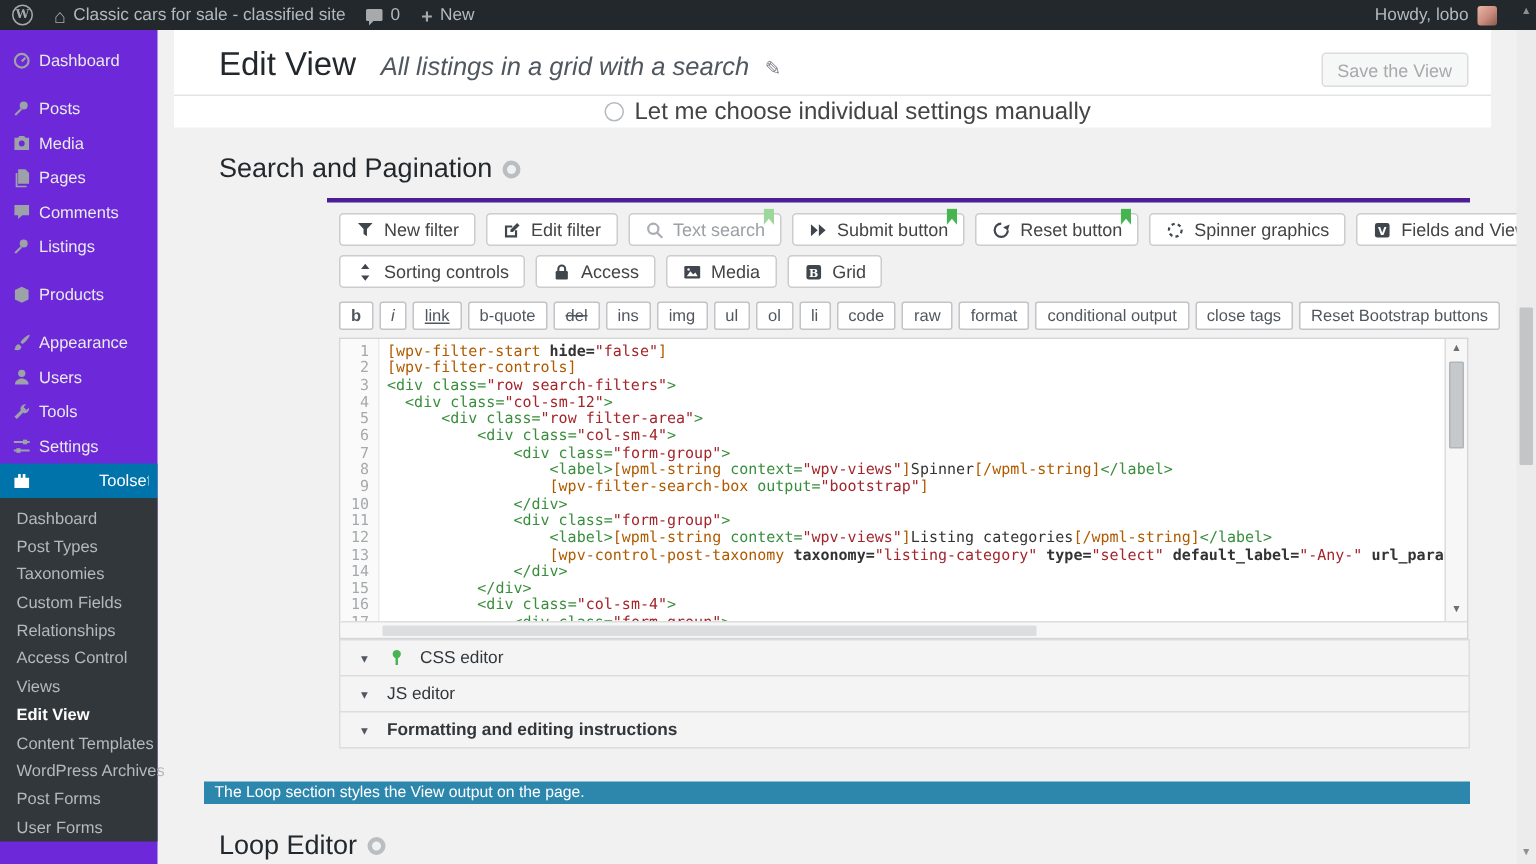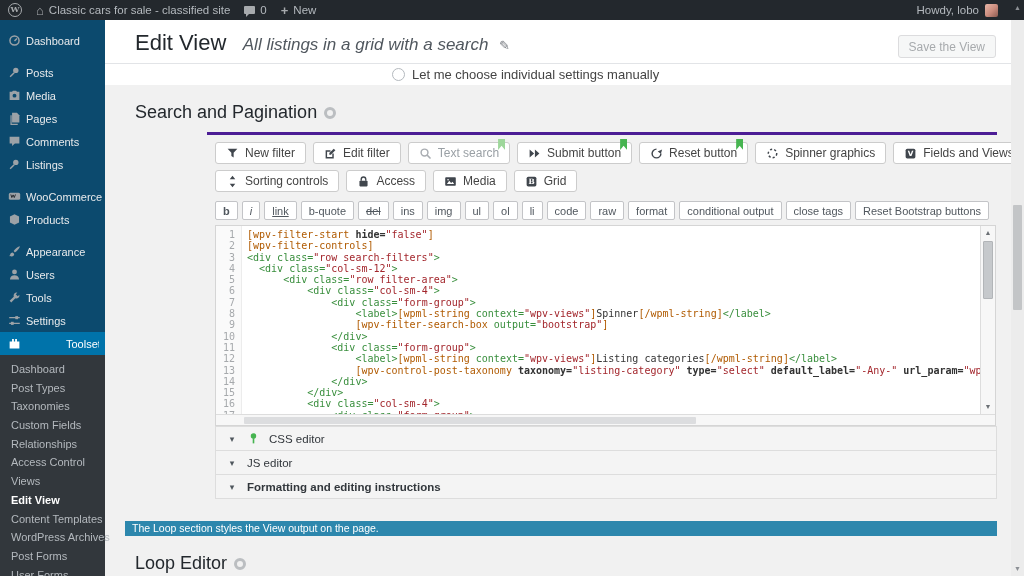--- a/index.html
+++ b/index.html
@@ -28,51 +28,51 @@
   .pagescroll{ position:absolute; right:0; top:0; width:13px; height:576px; z-index:9; }
   .pagescroll .track{ position:absolute; left:0; top:20px; bottom:0; width:13px; background:#ececec; }
   .ps-arrow{ position:absolute; left:0; width:13px; height:12px; text-align:center;
     font-size:7px; color:#8c9095; line-height:12px; cursor:pointer; }
   .ps-up{ top:2px; } .ps-down{ bottom:1px; }
   .ps-thumb{ position:absolute; left:2px; top:205px; width:9px; height:105px;
     background:#c3c5c7; border-radius:1px; cursor:grab; }
 
   
   .body{ position:absolute; top:20px; left:0; right:0; bottom:0; display:flex; }
-  .sidebar{ width:105px; background:#0c4a6e; color:#e8eaec; flex:none; position:relative; }
+  .sidebar{ width:105px; background:#6d28d9; color:#e8eaec; flex:none; position:relative; }
   .menu{ padding-top:9px; }
   .menu-item{ position:relative; display:flex; align-items:center; gap:5px; height:23px;
     padding-left:7px; font-size:11px; color:#e8eaec; cursor:pointer; }
   .menu-item .icon{ width:14px; height:14px; color:#9ca2a7; display:inline-flex;
     align-items:center; justify-content:center; flex:none; }
   .menu-sep{ height:9px; }
   .toolset-active{ background:#0073aa; color:#fff;gap:45px; }
   .toolset-active .icon{ color:#fff; }
   .toolset-active::after{ content:''; position:absolute; right:-6px; top:50%; margin-top:-6px;
     border:6px solid transparent; border-left-color:#0073aa; }
   .submenu{ background:#32373c; padding:5px 0 0 0; }
   .sub-item{ height:18.7px; line-height:18.7px; padding-left:11px; font-size:11px;
     color:#b4b9be; cursor:pointer; white-space:nowrap; }
   .sub-item.current{ color:#fff; font-weight:bold; }
 
   
-  .content{ flex:1; position:relative; overflow:hidden; padding-right:13px; }
+  .content{ flex:1; position:relative; overflow:hidden; padding-right:30px;margin-left:11px; }
   .page-header{ background:#fff; }
   .title-row{ position:relative; height:43px; padding:10px 0 0 30px; }
   .page-title{ display:inline; font-size:22px; font-weight:400; color:#23282d; }
   .page-subtitle{ font-size:17px; font-style:italic; color:#50575e; margin-left:12px; }
   .pencil{ font-size:13px; color:#787c82; margin-left:6px; cursor:pointer; }
   .save-btn{ position:absolute; right:15px; top:15px; height:23px; padding:0 10px;
     background:#f6f7f7; border:1px solid #dcdcde; border-radius:3px;
     color:#a7aaad; font-size:12px; font-family:inherit; }
   .radio-row{ height:22px; border-top:1px solid #e2e4e7; display:flex; align-items:center;
     gap:7px; padding-left:287px; }
   .radio{ width:13px; height:13px; border:1px solid #b4b9be; border-radius:50%;
     background:#fff; cursor:pointer; flex:none; }
-  .radio-label{ font-size:13px; color:#444; }
+  .radio-label{ font-size:16px; color:#444; }
 
   .section-heading{ margin:17px 0 9px 30px; font-size:18px; font-weight:400; color:#23282d;
     display:flex; align-items:center; gap:7px; }
   .help-ico{ width:12px; height:12px; border:3px solid #bbbec1; border-radius:50%;
     display:inline-block; cursor:pointer; }
 
   .panel{ margin:0 14px 0 102px; border-top:3px solid #4c1d95; padding:7px 0 0 8px; }
   .toolbar{ display:flex; gap:7px; margin-bottom:6px; flex-wrap:nowrap; }
   .tbtn{ position:relative; height:22px; display:inline-flex; align-items:center; gap:6px;
     padding:0 10px; background:#fff; border:1px solid #ccc; border-radius:3px;
@@ -203,29 +203,20 @@
           <div class="menu-item">
             <span class="icon">
               <svg viewBox="0 0 16 16" width="13" height="13" fill="currentColor" xmlns="http://www.w3.org/2000/svg">
                 <circle cx="9.6" cy="5.4" r="3.3"></circle>
                 <path d="M7.6 8.2L2.6 13.2" stroke="currentColor" stroke-width="1.8"></path>
               </svg>
             </span>
             <span class="mi-label">Listings</span>
           </div>
           <div class="menu-sep"></div>
-          <div class="menu-item">
-            <span class="icon">
-              <svg viewBox="0 0 16 16" width="13" height="13" fill="currentColor" xmlns="http://www.w3.org/2000/svg">
-                <rect x="1" y="3.5" width="14" height="8.5" rx="2"></rect>
-                <path d="M3.5 5.5l1.2 3.8L6.3 6l1.4 3.3L9.2 5.5" fill="none" stroke="#23282d" stroke-width="1.2"></path>
-              </svg>
-            </span>
-            <span class="mi-label">WooCommerce</span>
-          </div>
           <div class="menu-item">
             <span class="icon">
               <svg viewBox="0 0 16 16" width="13" height="13" fill="currentColor" xmlns="http://www.w3.org/2000/svg">
                 <path d="M8 1.4l5.6 2.8v7.6L8 14.6l-5.6-2.8V4.2z"></path>
               </svg>
             </span>
             <span class="mi-label">Products</span>
           </div>
           <div class="menu-sep"></div>
           <div class="menu-item">

